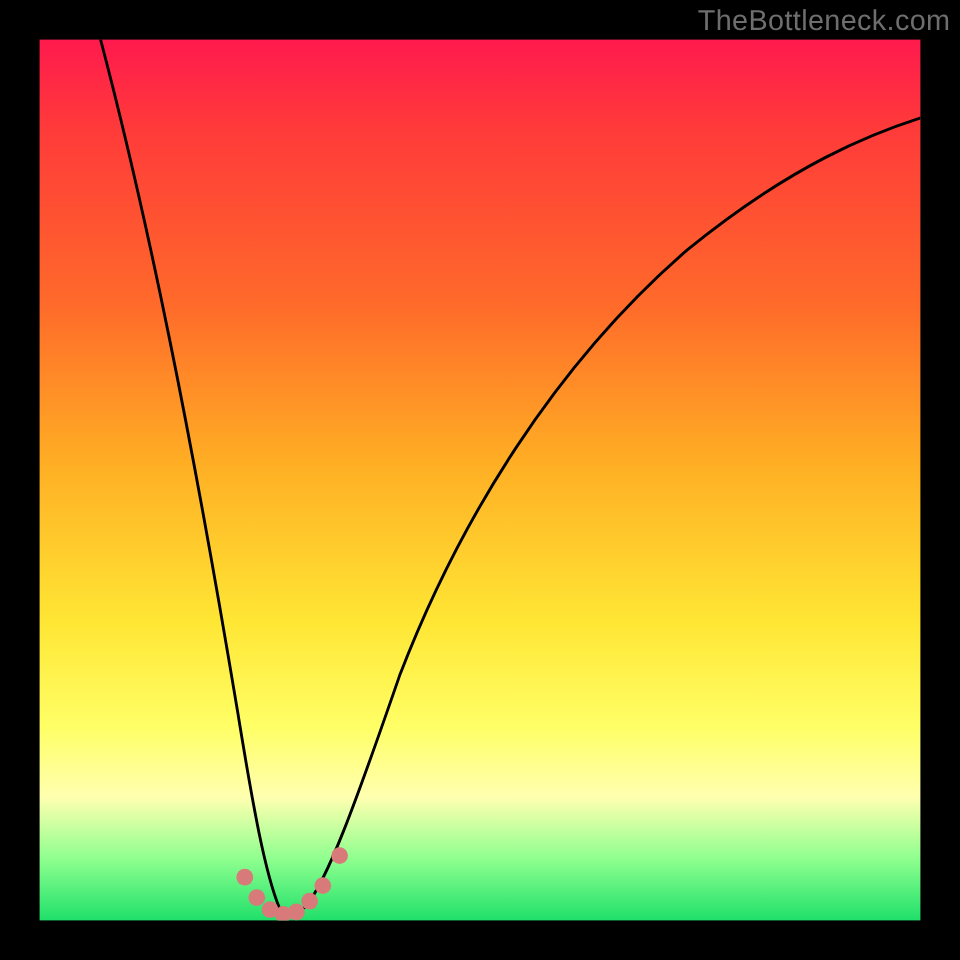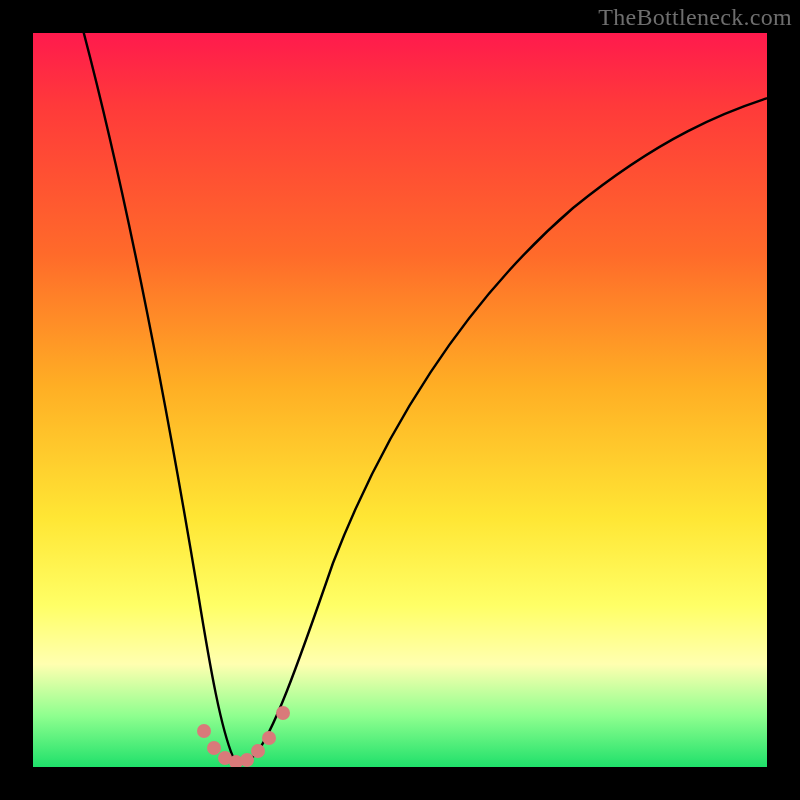--- a/index.html
+++ b/index.html
@@ -46,21 +46,20 @@
     width: 734px;
     height: 734px;
   }
   .attribution {
     position: absolute;
     right: 8px;
     top: 4px;
     color: #6e6e6e;
     font-size: 24px;
     letter-spacing: 0.3px;
-    font-family: Liberation Serif, serif;
   }
 </style>
 </head>
 <body>
 
 <div class="frame">
 
   <div class="plot-area">
 
     <svg class="curve" viewBox="0 0 734 734" preserveAspectRatio="none">

